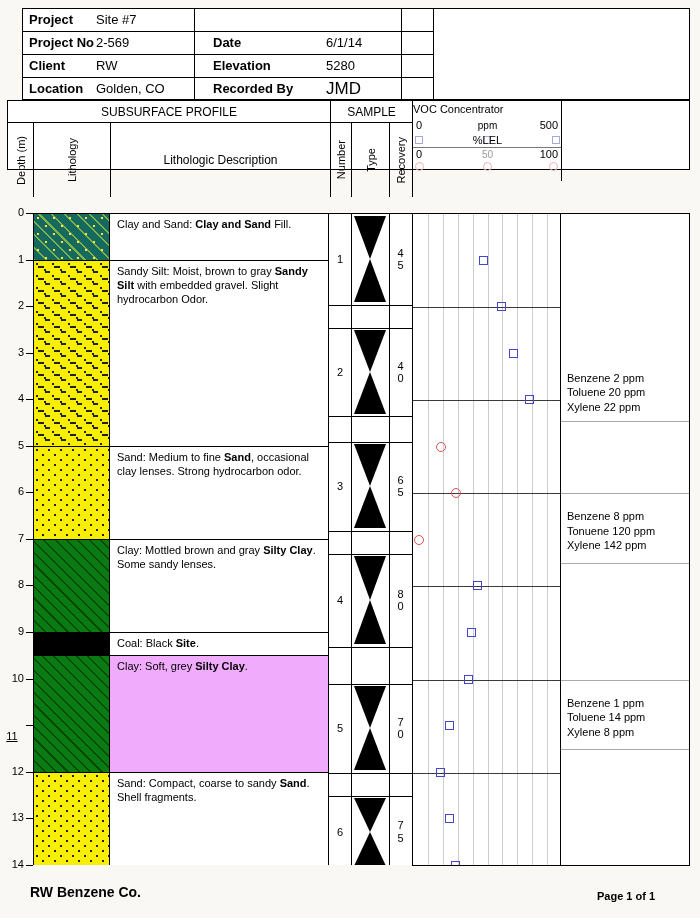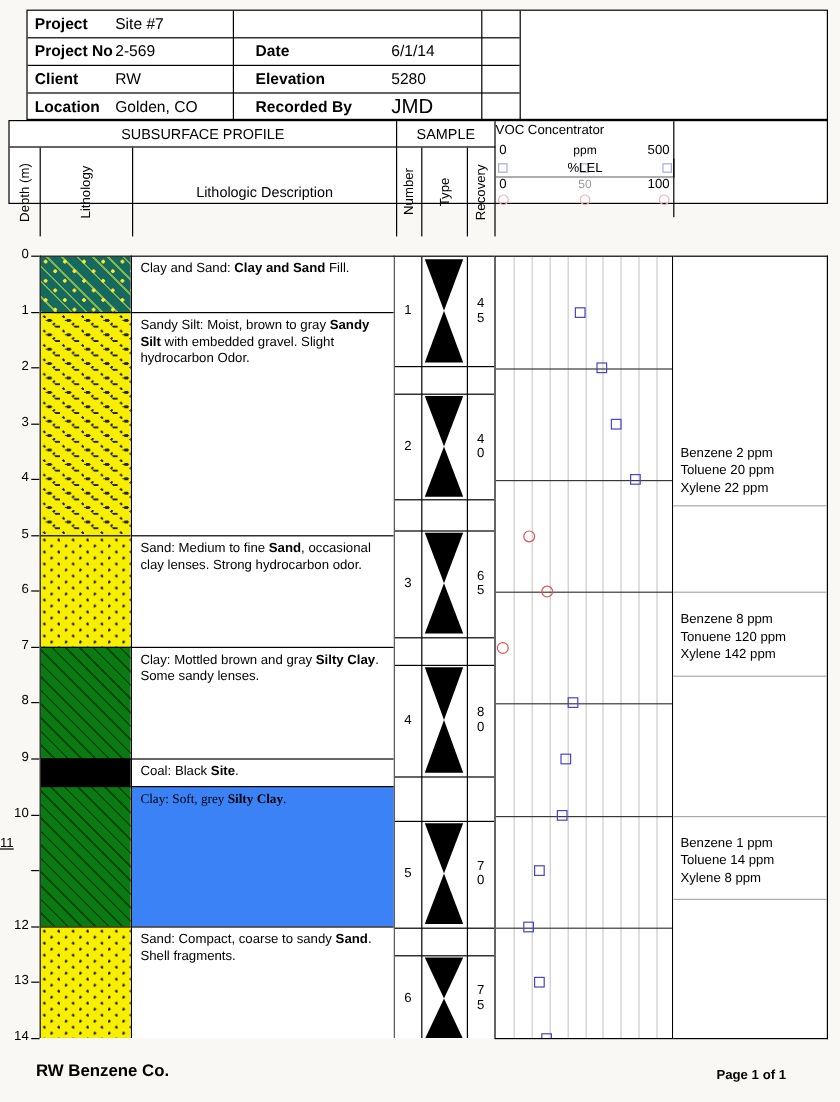--- a/index.html
+++ b/index.html
@@ -130,21 +130,21 @@
       <div class="" style="position: absolute; box-sizing: border-box; left: 0px; top: 485.3px; width: 24px; text-align: right;">6</div>
       <div class="" style="position: absolute; box-sizing: border-box; left: 26px; top: 492.3px; width: 7px; height: 1px; background: rgb(0, 0, 0);"></div>
       <div class="" style="position: absolute; box-sizing: border-box; left: 0px; top: 531.85px; width: 24px; text-align: right;">7</div>
       <div class="" style="position: absolute; box-sizing: border-box; left: 26px; top: 538.85px; width: 7px; height: 1px; background: rgb(0, 0, 0);"></div>
       <div class="" style="position: absolute; box-sizing: border-box; left: 0px; top: 578.4px; width: 24px; text-align: right;">8</div>
       <div class="" style="position: absolute; box-sizing: border-box; left: 26px; top: 585.4px; width: 7px; height: 1px; background: rgb(0, 0, 0);"></div>
       <div class="" style="position: absolute; box-sizing: border-box; left: 0px; top: 624.95px; width: 24px; text-align: right;">9</div>
       <div class="" style="position: absolute; box-sizing: border-box; left: 26px; top: 631.95px; width: 7px; height: 1px; background: rgb(0, 0, 0);"></div>
       <div class="" style="position: absolute; box-sizing: border-box; left: 0px; top: 671.5px; width: 24px; text-align: right;">10</div>
       <div class="" style="position: absolute; box-sizing: border-box; left: 26px; top: 678.5px; width: 7px; height: 1px; background: rgb(0, 0, 0);"></div>
-      <div class="" style="position: absolute; box-sizing: border-box; left: 0px; top: 697px; width: 24px; text-align: left; text-decoration: underline;">11</div>
+      <div class="" style="position: absolute; box-sizing: border-box; left: 0px; top: 730px; width: 24px; text-align: center; text-decoration: underline;">11</div>
       <div class="" style="position: absolute; box-sizing: border-box; left: 26px; top: 725.05px; width: 7px; height: 1px; background: rgb(0, 0, 0);"></div>
       <div class="" style="position: absolute; box-sizing: border-box; left: 0px; top: 764.6px; width: 24px; text-align: right;">12</div>
       <div class="" style="position: absolute; box-sizing: border-box; left: 26px; top: 771.6px; width: 7px; height: 1px; background: rgb(0, 0, 0);"></div>
       <div class="" style="position: absolute; box-sizing: border-box; left: 0px; top: 811.15px; width: 24px; text-align: right;">13</div>
       <div class="" style="position: absolute; box-sizing: border-box; left: 26px; top: 818.15px; width: 7px; height: 1px; background: rgb(0, 0, 0);"></div>
       <div class="" style="position: absolute; box-sizing: border-box; left: 0px; top: 857.7px; width: 24px; text-align: right;">14</div>
       <div class="" style="position: absolute; box-sizing: border-box; left: 26px; top: 864.7px; width: 7px; height: 1px; background: rgb(0, 0, 0);"></div>
     </div>
 
   <div class="abs" id="lith-col" style="left:33px;top:213px;width:77px;height:652px;border:1px solid #000;border-bottom:none;overflow:hidden;background:#fff;">
@@ -156,21 +156,21 @@
       <div class="pat-silty-clay" style="position: absolute; box-sizing: border-box; left: 0px; top: 441.225px; width: 75px; height: 117.375px; border-top: 1px solid rgb(0, 0, 0);"></div>
       <div class="pat-sand" style="position: absolute; box-sizing: border-box; left: 0px; top: 557.6px; width: 75px; height: 96.4275px; border-top: 1px solid rgb(0, 0, 0);"></div>
     </div>
 
   <div class="abs" id="desc-col" style="left:110px;top:213px;width:219px;height:652px;border-top:1px solid #000;border-right:1px solid #000;overflow:hidden;background:#fff;">
       <div class="" style="position: absolute; box-sizing: border-box; left: 0px; top: 0px; width: 219px; height: 46.55px; padding: 3px 6px 0px 7px; font-size: 11px; line-height: 1.3; background: rgb(255, 255, 255);"><span>Clay and Sand: </span><span style="font-weight: bold;">Clay and Sand</span><span> Fill.</span></div>
       <div class="" style="position: absolute; box-sizing: border-box; left: 0px; top: 45.55px; width: 219px; height: 187.2px; border-top: 1px solid rgb(0, 0, 0); padding: 3px 6px 0px 7px; font-size: 11px; line-height: 1.3; background: rgb(255, 255, 255);"><span>Sandy Silt: Moist, brown to gray </span><span style="font-weight: bold;">Sandy Silt</span><span> with embedded gravel. Slight hydrocarbon Odor.</span></div>
       <div class="" style="position: absolute; box-sizing: border-box; left: 0px; top: 231.75px; width: 219px; height: 94.1px; border-top: 1px solid rgb(0, 0, 0); padding: 3px 6px 0px 7px; font-size: 11px; line-height: 1.3; background: rgb(255, 255, 255);"><span>Sand: Medium to fine </span><span style="font-weight: bold;">Sand</span><span>, occasional clay lenses. Strong hydrocarbon odor.</span></div>
       <div class="" style="position: absolute; box-sizing: border-box; left: 0px; top: 324.85px; width: 219px; height: 94.1px; border-top: 1px solid rgb(0, 0, 0); padding: 3px 6px 0px 7px; font-size: 11px; line-height: 1.3; background: rgb(255, 255, 255);"><span>Clay: Mottled brown and gray </span><span style="font-weight: bold;">Silty Clay</span><span>. Some sandy lenses.</span></div>
       <div class="" style="position: absolute; box-sizing: border-box; left: 0px; top: 417.95px; width: 219px; height: 24.275px; border-top: 1px solid rgb(0, 0, 0); padding: 3px 6px 0px 7px; font-size: 11px; line-height: 1.3; background: rgb(255, 255, 255);"><span>Coal: Black </span><span style="font-weight: bold;">Site</span><span>.</span></div>
-      <div class="" style="position: absolute; box-sizing: border-box; left: 0px; top: 441.225px; width: 219px; height: 117.375px; border-top: 1px solid rgb(0, 0, 0); padding: 3px 6px 0px 7px; font-size: 11px; line-height: 1.3; background: #3b82f6; font-family: Liberation Serif, serif;"><span>Clay: Soft, grey </span><span style="font-weight: bold;">Silty Clay</span><span>.</span></div>
+      <div class="" style="position: absolute; box-sizing: border-box; left: 0px; top: 441.225px; width: 219px; height: 117.375px; border-top: 1px solid rgb(0, 0, 0); padding: 3px 6px 0px 7px; font-size: 11px; line-height: 1.3; background: #f0abfc;"><span>Clay: Soft, grey </span><span style="font-weight: bold;">Silty Clay</span><span>.</span></div>
       <div class="" style="position: absolute; box-sizing: border-box; left: 0px; top: 557.6px; width: 219px; height: 96.4275px; border-top: 1px solid rgb(0, 0, 0); padding: 3px 6px 0px 7px; font-size: 11px; line-height: 1.3; background: rgb(255, 255, 255);"><span>Sand: Compact, coarse to sandy </span><span style="font-weight: bold;">Sand</span><span>. Shell fragments.</span></div>
     </div>
 
   <div class="abs" id="sample-cols" style="left:329px;top:213px;width:83px;height:652px;border-top:1px solid #000;overflow:hidden;background:#fff;">
     <div class="vline" style="left:22px;top:0;height:652px;"></div>
     <div class="vline" style="left:60px;top:0;height:652px;"></div>
   <div class="" style="position: absolute; box-sizing: border-box; left: 0px; top: 90.7725px; width: 83px; height: 1px; background: rgb(0, 0, 0);"></div>
       <div class="" style="position: absolute; box-sizing: border-box; left: 0px; top: 0px; width: 22px; height: 90.7725px; display: flex; align-items: center; justify-content: center; font-size: 11px;">1</div>
       <div class="" style="position: absolute; box-sizing: border-box; left: 25px; top: 2px; width: 0px; height: 0px; border-left: 16px solid transparent; border-right: 16px solid transparent; border-top: 43px solid rgb(0, 0, 0);"></div>
       <div class="" style="position: absolute; box-sizing: border-box; left: 25px; top: 45px; width: 0px; height: 0px; border-left: 16px solid transparent; border-right: 16px solid transparent; border-bottom: 43px solid rgb(0, 0, 0);"></div>

